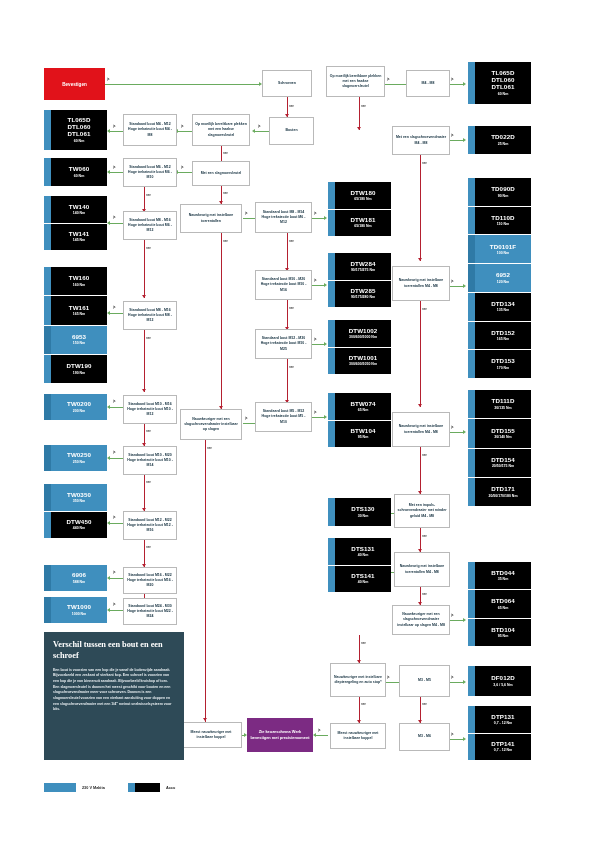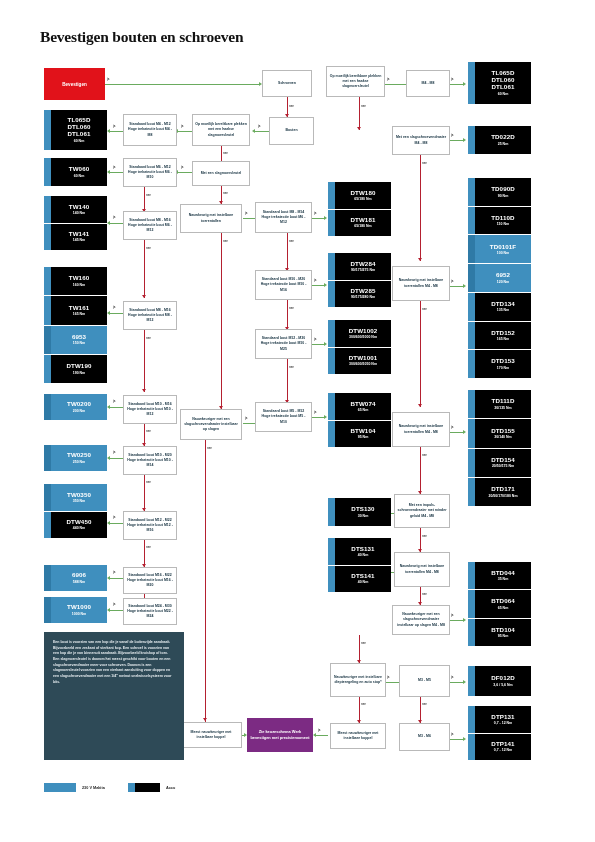--- a/index.html
+++ b/index.html
@@ -91,21 +91,20 @@
   .legend .sw.mains{background:#3f8fbe;}
   .legend .sw.accu{background:#000;position:relative;}
   .legend .sw.accu i{position:absolute;left:0;top:0;bottom:0;width:7px;background:#3f8fbe;}
   .legend .lg{font-size:3.8px;font-weight:bold;color:#1d1d1d;margin-left:6px;}
 </style>
 </head>
 <body>
 
 <div id="stage">
 
-  <div class="title">Bevestigen bouten en schroeven</div>
 
   <div class="ln greenh" style="left:105px;top:84px;width:154px;"></div>
   <div class="arw right" style="left:259px;top:81.7px;"></div>
   <div class="lbl" style="left:107px;top:77px;">ja</div>
 
   <div class="ln v" style="left:287px;top:97px;height:20px;"></div>
   <div class="arw down" style="left:284.8px;top:114px;"></div>
   <div class="lbl" style="left:289px;top:104px;">nee</div>
 
   <div class="ln greenh" style="left:255px;top:131px;width:14px;"></div>
@@ -705,20 +704,21 @@
         <div class="nm-val">0,7 - 12 Nm</div>
       </div>
       <div class="prod accu" style="flex: 1 1 0px;">
         <div class="bar"></div>
         <div class="nm-name">DTP141</div>
         <div class="nm-val">0,7 - 12 Nm</div>
       </div>
     </div>
 
   <div class="info" style="left:44px;top:632px;width:140px;height:128px;">
+    <h3>Verschil tussen een bout en een schroef</h3>
     <p>Een bout is voorzien van een kop die je vanaf de buitenzijde aandraait. Bijvoorbeeld een zeskant of vierkant kop. Een schroef is voorzien van een kop die je van binnenuit aandraait. Bijvoorbeeld kruiskop of torx. Een slagmoersleutel is daarom het meest geschikt voor bouten en een slagschroevendraaier meer voor schroeven. Daarom is een slagmoersleutel voorzien van een vierkant aansluiting voor doppen en een slagschroevendraaier met een 1/4" meinut snelwisselsysteem voor bits.</p>
   </div>
 
   <div class="legend" style="left:44px;top:783px;">
     <div class="sw mains"></div>
     <div class="lg">230 V Makita</div>
   </div>
   <div class="legend" style="left:128px;top:783px;">
     <div class="sw accu">
         <i></i>

